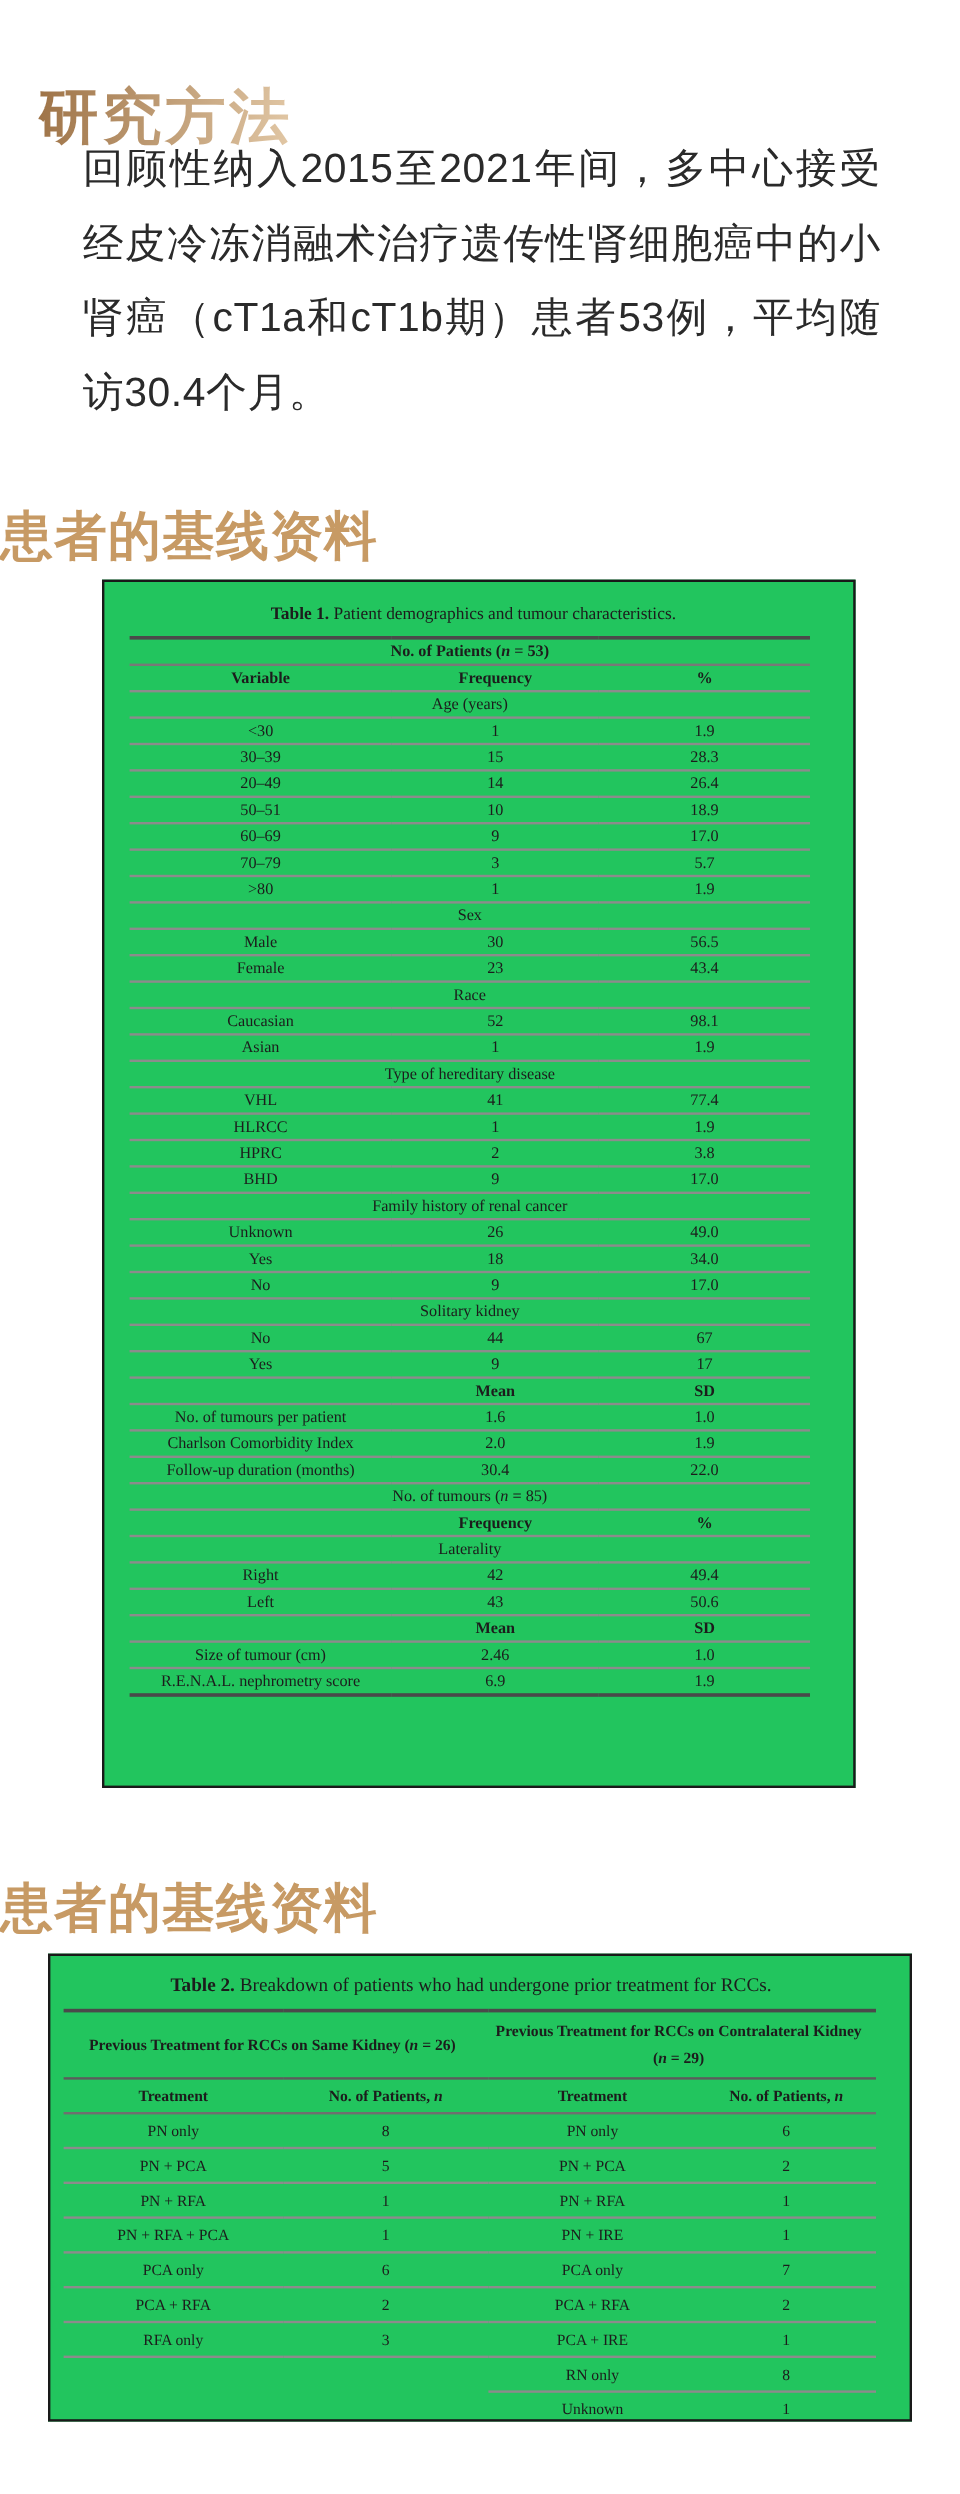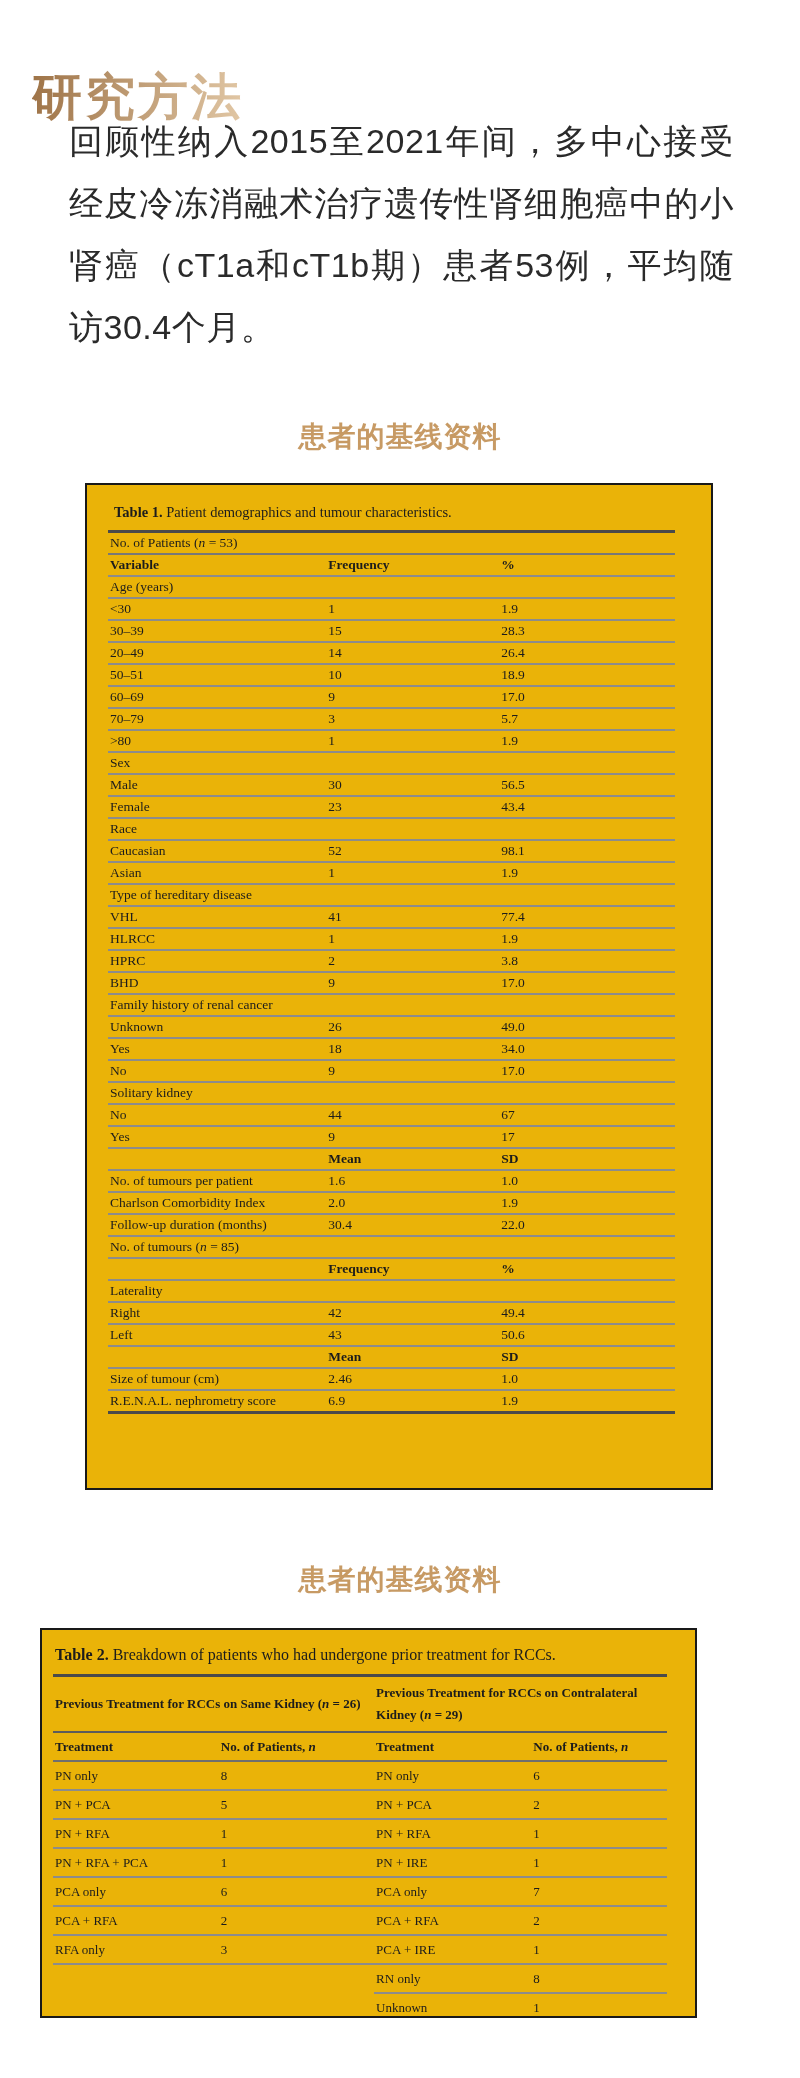--- a/index.html
+++ b/index.html
@@ -14,46 +14,46 @@
     background:linear-gradient(95deg,var(--grad-start,#9e7347) 0%,var(--grad-end,#e2c8a6) 100%);
     -webkit-background-clip:text;background-clip:text;
     -webkit-text-fill-color:transparent;
   }
   .methods-paragraph{
     position:absolute;top:98px;left:57px;right:54px;
     font-size:34px;line-height:62px;letter-spacing:.5px;
     color:#2a2a2a;text-align:justify;margin:12px;
   }
   .section-heading{
-    position:absolute;left:0;width:800px;text-align:center;
-    font-weight:bold;font-size:28px;letter-spacing:1px;
+    position:absolute;left:0;width:800px;
+    font-weight:bold;font-size:44px;letter-spacing:1px;
     color:var(--accent,#c79a64);
   }
   .section-heading.first{top:418px;}
   .section-heading.second{top:1561px;}
 
   
   .figure{
-    position:absolute;background:#eab308;border:2px solid #191919;
+    position:absolute;background:#22c55e;border:2px solid #191919;
     box-sizing:border-box;overflow:hidden;
-    font-family:"Liberation Serif","DejaVu Serif",serif;color:#1c1c1c;
+    font-family:"Liberation Serif","DejaVu Serif",serif;color:#1c1c1c;text-align:center;
   }
   .figure1{top:483px;left:85px;width:628px;height:1007px;padding:19px 36px 20px 21px;}
-  .figure2{top:1628px;left:40px;width:657px;height:390px;padding:15px 28px 12px 11px;}
+  .figure2{top:1628px;left:40px;width:720px;height:390px;padding:15px 28px 12px 11px;}
 
   .caption{margin:0 0 9px 6px;font-size:14.5px;line-height:17px;}
   .figure2 .caption{font-size:16px;line-height:19px;margin:0 0 10px 2px;}
   .caption b{font-weight:bold;}
 
   table.paper{width:100%;border-collapse:collapse;}
   .paper td{vertical-align:middle;}
 
   
   .paper1 td{font-size:13.5px;line-height:14px;padding:3px 2px;border-bottom:2px solid #8c8c8c;}
-  .paper1 tr.sub td{border-top:3px solid #4a4a4a;border-bottom:2px solid #787878;font-weight:normal;}
+  .paper1 tr.sub td{border-top:3px solid #4a4a4a;border-bottom:2px solid #787878;font-weight:bold;}
   .paper1 tr.head td{font-weight:bold;}
   .paper1 tr:last-child td{border-bottom:3px solid #4a4a4a;}
 
   
   .paper2 td{font-size:13px;line-height:18px;padding:4.5px 2px;border-bottom:2px solid #8c8c8c;}
   .paper2 tr.ghead td{border-top:3px solid #4a4a4a;border-bottom:2.5px solid #5c5c5c;font-weight:bold;line-height:22px;padding:5px 8px 5px 2px;}
   .paper2 tr.chead td{font-weight:bold;border-bottom:2px solid #6f6f6f;}
   .paper2 td.blank{border-bottom:none;}
   .paper2 tr:last-child td{border-bottom:3px solid #4a4a4a;}
 </style>

